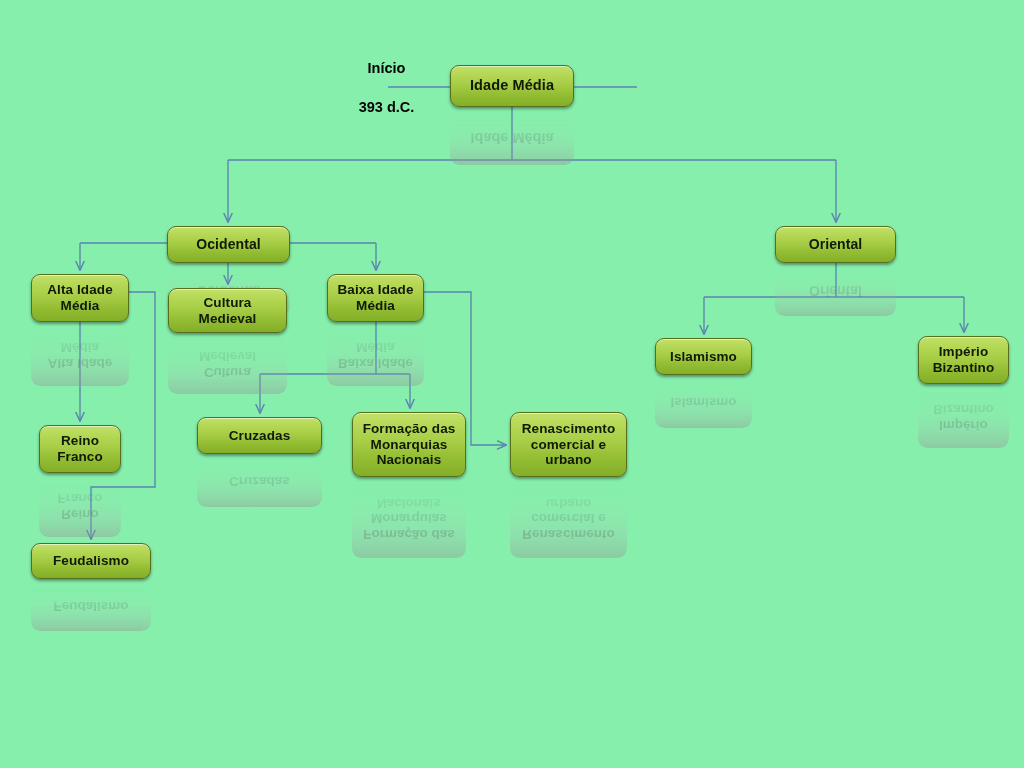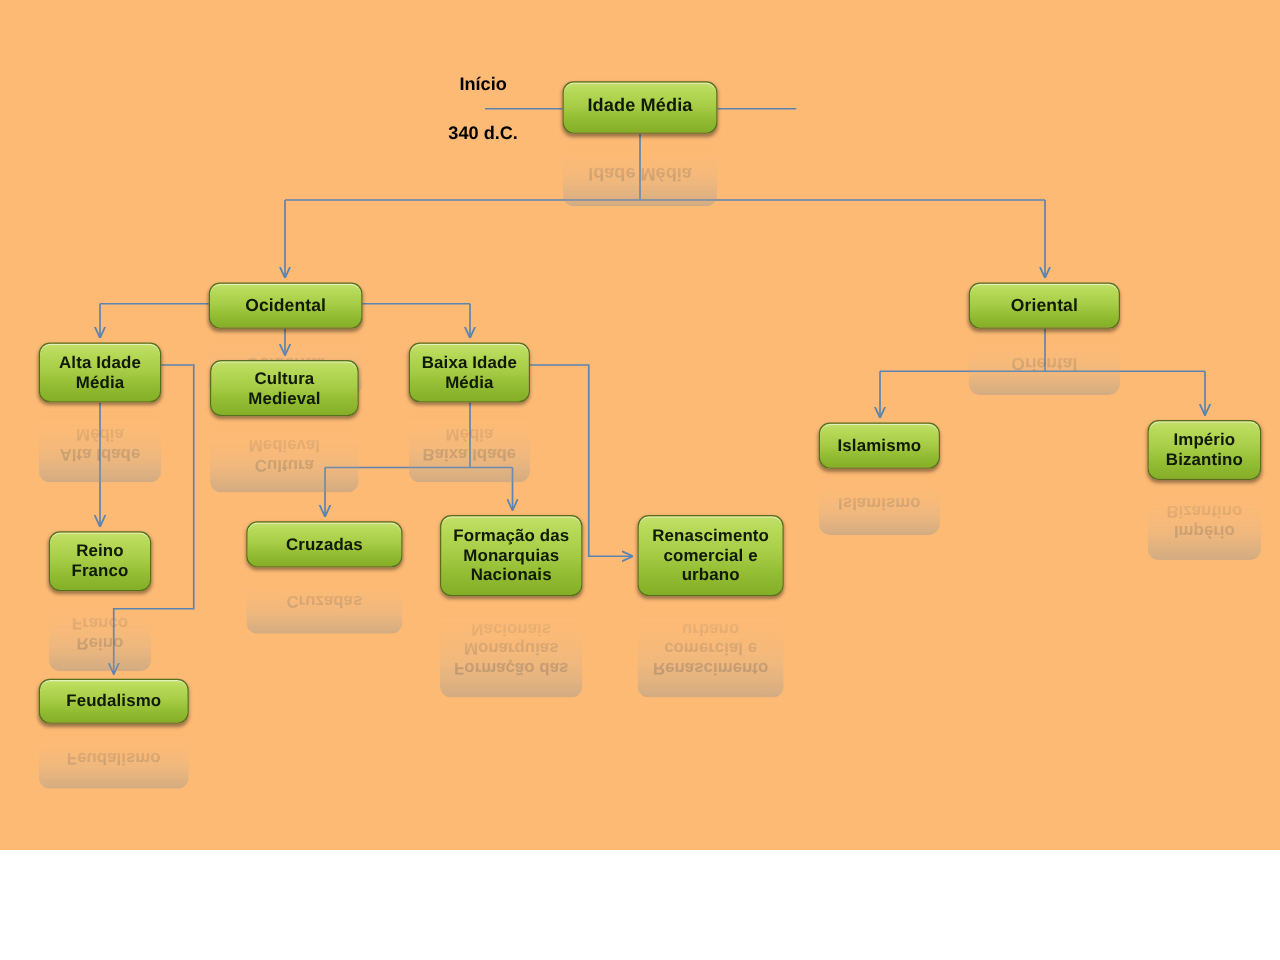--- a/index.html
+++ b/index.html
@@ -6,22 +6,22 @@
     margin: 0;
     padding: 0;
     background: #ffffff;
   }
   body {
     font-family: "Liberation Sans", sans-serif;
   }
   #canvas {
     position: relative;
     width: 1024px;
-    height: 680px;
-    background: #fdba74;
+    height: 768px;
+    background: #86efac;
     overflow: hidden;
   }
   #edges {
     position: absolute;
     left: 0;
     top: 0;
     width: 1024px;
     height: 768px;
   }
 
@@ -129,21 +129,21 @@
       <path d="M 376 322 L 376 374 M 260 374 L 410 374"></path>
       <path d="M 260 374 L 260 413" marker-end="url(#arw)"></path>
       <path d="M 410 374 L 410 408" marker-end="url(#arw)"></path>
 
       <path d="M 424 292 L 471 292 L 471 445 L 506 445" marker-end="url(#arw)"></path>
     </g>
   </svg>
 
   <div class="caption" style="left:339px; top:39px; width:95px;">
     <span>Início</span><br>
-    <span>340 d.C.</span>
+    <span>393 d.C.</span>
   </div>
 
 
   <div id="nodes-layer">
       <div class="reflection" style="left: 450px; top: 109px; width: 124px; height: 56px; font-size: 14.5px;">Idade Média</div>
       <div class="node" style="left: 450px; top: 65px; width: 124px; height: 42px; font-size: 14.5px;">
         <span class="node-label">Idade Média</span>
       </div>
       <div class="reflection" style="left: 167px; top: 265px; width: 123px; height: 51px; font-size: 14px;">Ocidental</div>
       <div class="node" style="left: 167px; top: 226px; width: 123px; height: 37px; font-size: 14px;">

